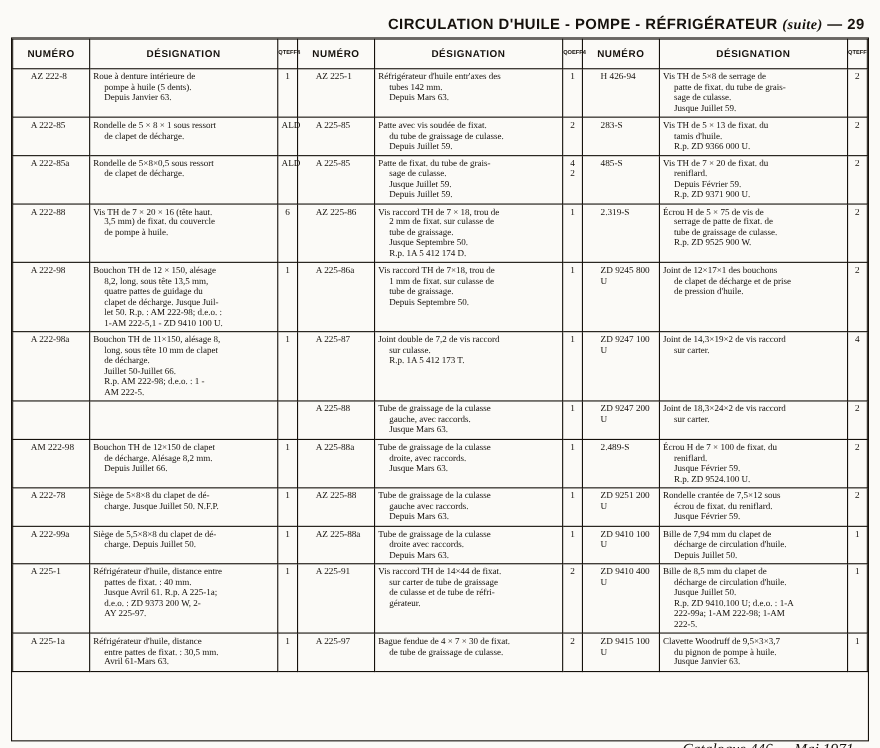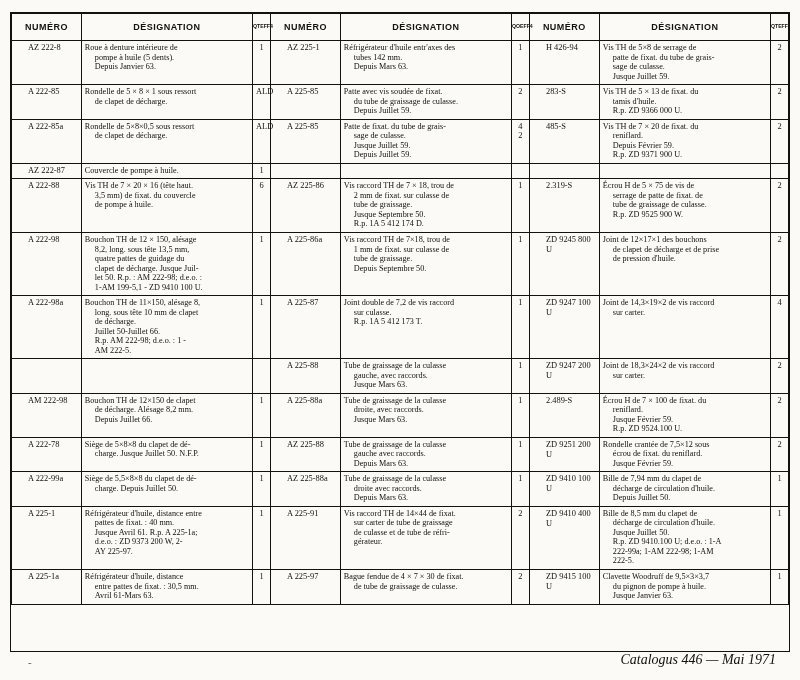--- a/index.html
+++ b/index.html
@@ -116,20 +116,28 @@
     font-family:"Liberation Serif", serif;
     font-style:italic;
     font-size:14px;
   }
 </style>
 </head>
 <body>
 
 <div class="page">
 
+  <div class="header">
+    <div class="header-title">
+      <span>CIRCULATION D'HUILE - POMPE - RÉFRIGÉRATEUR</span>
+      <span class="suite">(suite)</span>
+      <span class="pagenum">—</span>
+      <span class="pagenum">29</span>
+    </div>
+  </div>
 
   <div class="table-wrap">
     <table>
       <colgroup>
         <col class="num">
           <col class="des">
           <col class="eff">
         <col class="num">
           <col class="des">
           <col class="eff">
@@ -234,35 +242,20 @@
               <span class="l">Vis TH de 7 × 20 de fixat. du</span>
               <span class="ind">reniflard.</span>
               <span class="ind">Depuis Février 59.</span>
               <span class="ind">R.p. ZD 9371 900 U.</span>
             </td>
             <td class="eff">
               <span class="l">2</span>
             </td>
           </tr>
           <tr>
-            <td class="num">AZ 222-87</td>
-            <td class="des">
-              <span class="l">Couvercle de pompe à huile.</span>
-            </td>
-            <td class="eff">
-              <span class="l">1</span>
-            </td>
-            <td class="num"></td>
-            <td class="des"></td>
-            <td class="eff"></td>
-            <td class="num"></td>
-            <td class="des"></td>
-            <td class="eff"></td>
-          </tr>
-          <tr>
             <td class="num">A 222-88</td>
             <td class="des">
               <span class="l">Vis TH de 7 × 20 × 16 (tête haut.</span>
               <span class="ind">3,5 mm) de fixat. du couvercle</span>
               <span class="ind">de pompe à huile.</span>
             </td>
             <td class="eff">
               <span class="l">6</span>
             </td>
             <td class="num">AZ 225-86</td>
@@ -288,21 +281,21 @@
             </td>
           </tr>
           <tr>
             <td class="num">A 222-98</td>
             <td class="des ital">
               <span class="l">Bouchon TH de 12 × 150, alésage</span>
               <span class="ind">8,2, long. sous tête 13,5 mm,</span>
               <span class="ind">quatre pattes de guidage du</span>
               <span class="ind">clapet de décharge. Jusque Juil-</span>
               <span class="ind">let 50. R.p. : AM 222-98; d.e.o. :</span>
-              <span class="ind">1-AM 199-5,1 - ZD 9410 100 U.</span>
+              <span class="ind">1-AM 222-5,1 - ZD 9410 100 U.</span>
             </td>
             <td class="eff">
               <span class="l">1</span>
             </td>
             <td class="num">A 225-86a</td>
             <td class="des">
               <span class="l">Vis raccord TH de 7×18, trou de</span>
               <span class="ind">1 mm de fixat. sur culasse de</span>
               <span class="ind">tube de graissage.</span>
               <span class="ind">Depuis Septembre 50.</span>

